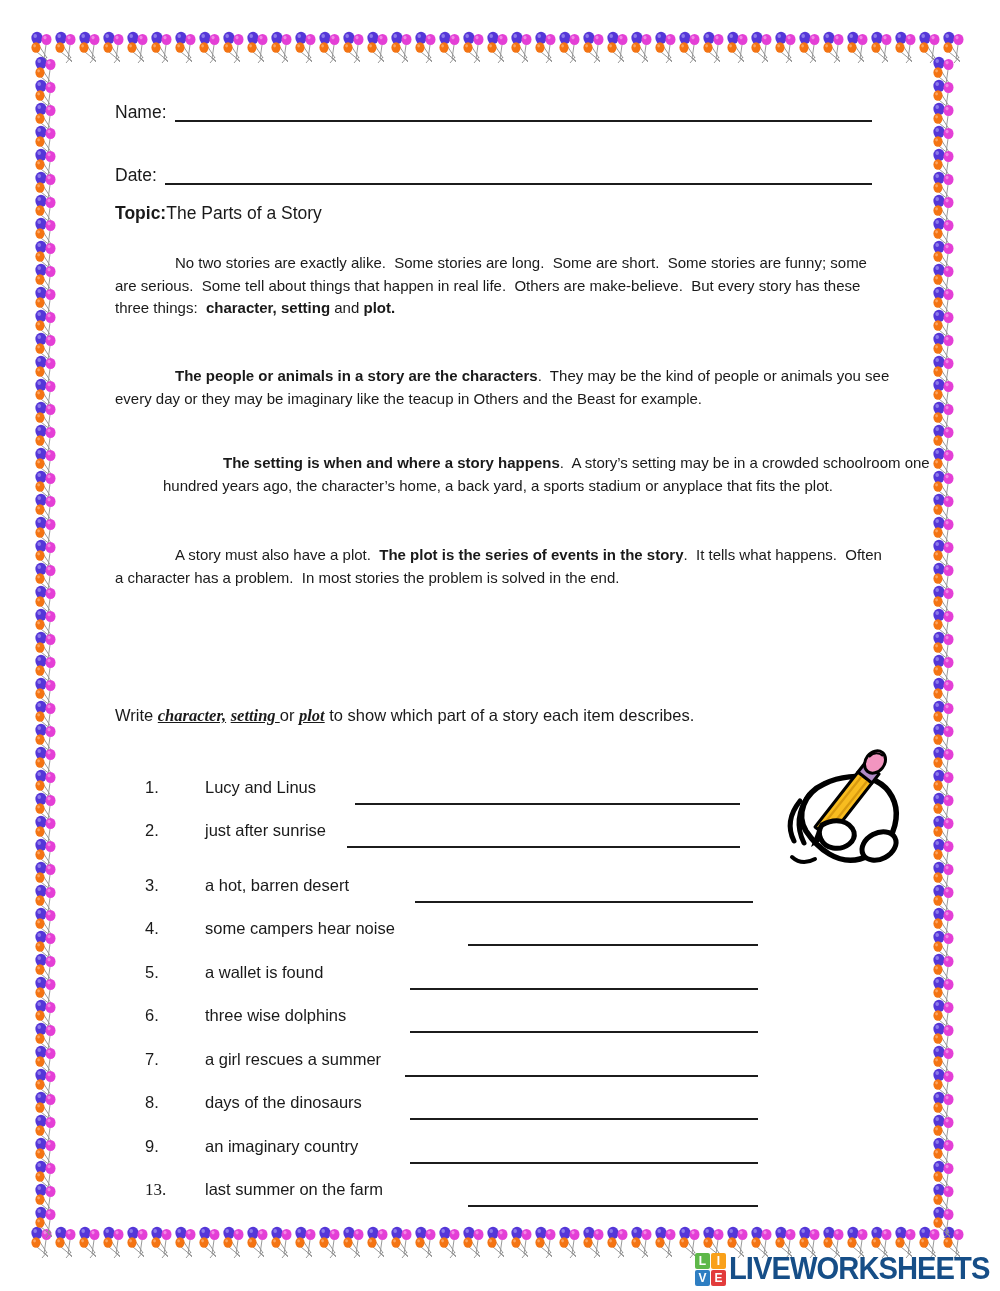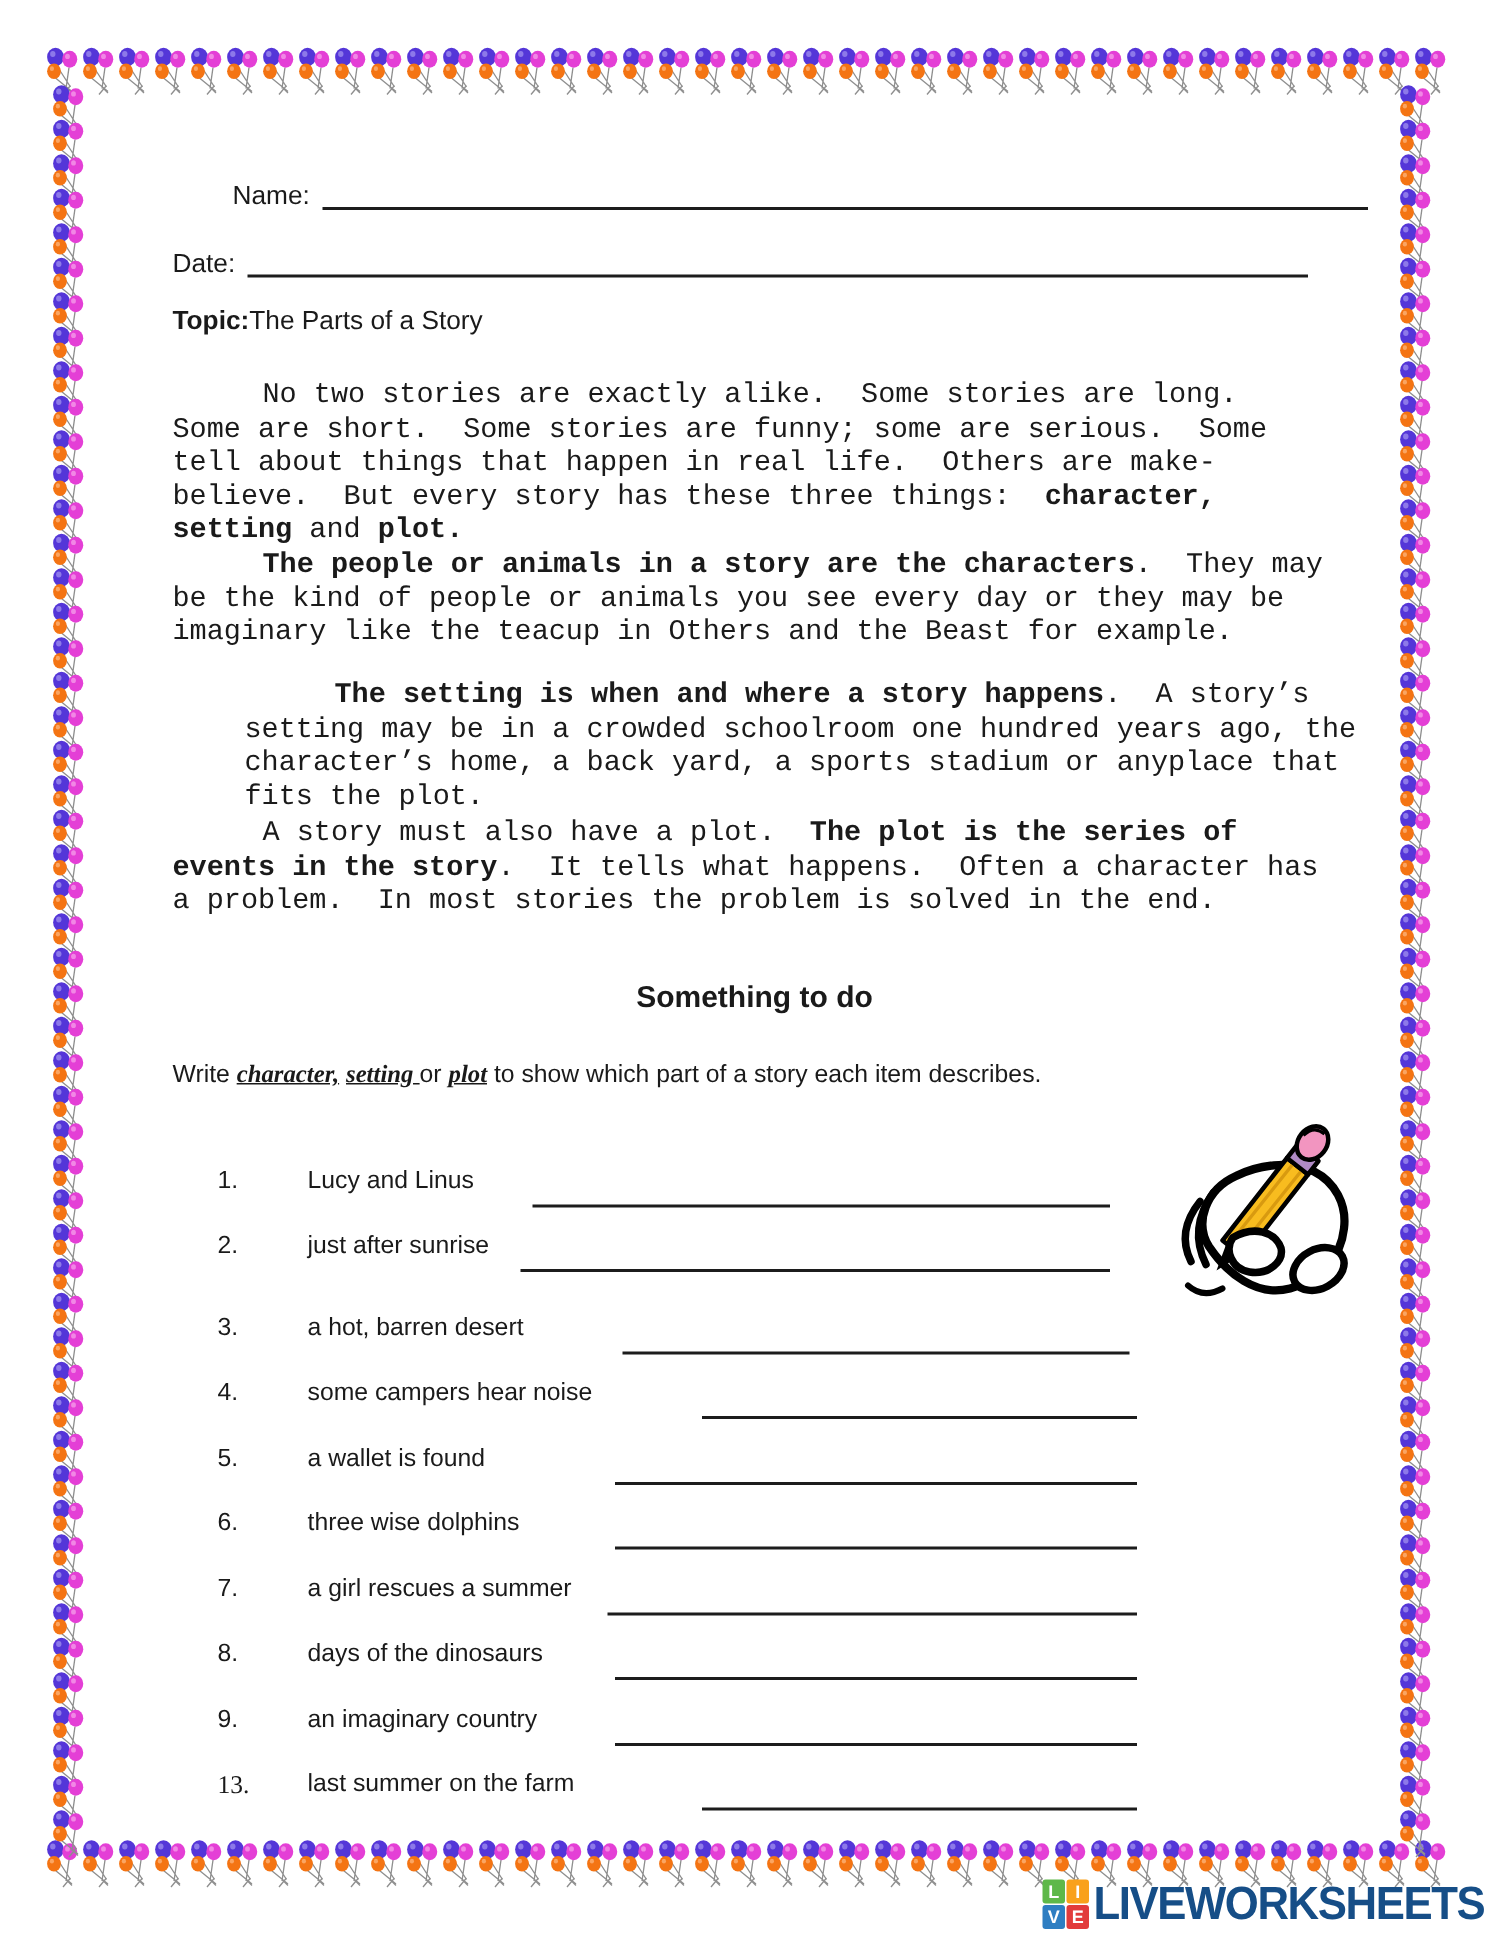--- a/index.html
+++ b/index.html
@@ -14,28 +14,28 @@
   .b-left{left:34px;top:56px;height:1170px;}
   .b-right{left:932px;top:56px;height:1170px;}
   .bl{width:24px;height:34px;flex:0 0 auto;}
   .b-col .bl{margin-bottom:-11px;}
 
   
   .fieldline{position:absolute;left:115px;width:757px;height:28px;display:flex;
              align-items:flex-end;font-size:17.5px;}
   .fieldline .lbl{margin-right:8px;line-height:20px;}
   .fieldline .fill{flex:1;border-bottom:2px solid #1c1c1c;height:22px;}
-  .name-row{top:112px;margin-left:40px;}
+  .name-row{top:94px;}
   .date-row{top:157px;}
   .topic-row{position:absolute;left:115px;top:203px;font-size:17.5px;}
   .topic-row .b{font-weight:bold;}
 
   
-  .para{position:absolute;left:115px;width:776px;font-size:19px;line-height:22.5px;
-        text-indent:60px;white-space:pre-wrap;font-family:Liberation Mono, monospace;}
+  .para{position:absolute;left:115px;width:776px;font-size:15px;line-height:22.5px;
+        text-indent:60px;white-space:pre-wrap;}
   .p1{top:252px;}.p2{top:365px;}.p3{top:452px;margin-left:48px;}.p4{top:544px;}
   .sb{font-weight:bold;}
   .si{font-style:italic;}
   .su{text-decoration:underline;font-family:Liberation Serif, serif;}
 
   .heading{position:absolute;left:115px;top:654px;width:776px;text-align:center;
            font-size:20px;font-weight:bold;}
   .instruction{position:absolute;left:115px;top:706px;width:800px;font-size:16.5px;
                white-space:pre-wrap;}
 
@@ -647,21 +647,20 @@
   </div>
   <div class="topic-row">
     <span class="b">Topic:</span><span>The Parts of a Story</span>
   </div>
 
   <div class="para p1"><span>No two stories are exactly alike.  Some stories are long.  Some are short.  Some stories are funny; some are serious.  Some tell about things that happen in real life.  Others are make-believe.  But every story has these three things:  </span><span class="sb">character, setting</span><span> and </span><span class="sb">plot.</span></div>
   <div class="para p2"><span class="sb">The people or animals in a story are the characters</span><span>.  They may be the kind of people or animals you see every day or they may be imaginary like the teacup in Others and the Beast for example.</span></div>
   <div class="para p3"><span class="sb">The setting is when and where a story happens</span><span>.  A story’s setting may be in a crowded schoolroom one hundred years ago, the character’s home, a back yard, a sports stadium or anyplace that fits the plot.</span></div>
   <div class="para p4"><span>A story must also have a plot.  </span><span class="sb">The plot is the series of events in the story</span><span>.  It tells what happens.  Often a character has a problem.  In most stories the problem is solved in the end.</span></div>
 
-  <div class="heading">Something to do</div>
   <div class="instruction"><span>Write </span><span class="sb si su">character,</span><span> </span><span class="sb si su">setting </span><span>or </span><span class="sb si su">plot</span><span> to show which part of a story each item describes.</span></div>
 
   <div class="list">
     <div class="item">
       <span class="num">1.</span>
       <span class="label">Lucy and Linus</span>
       <span class="blank"></span>
     </div>
     <div class="item">
       <span class="num">2.</span>

